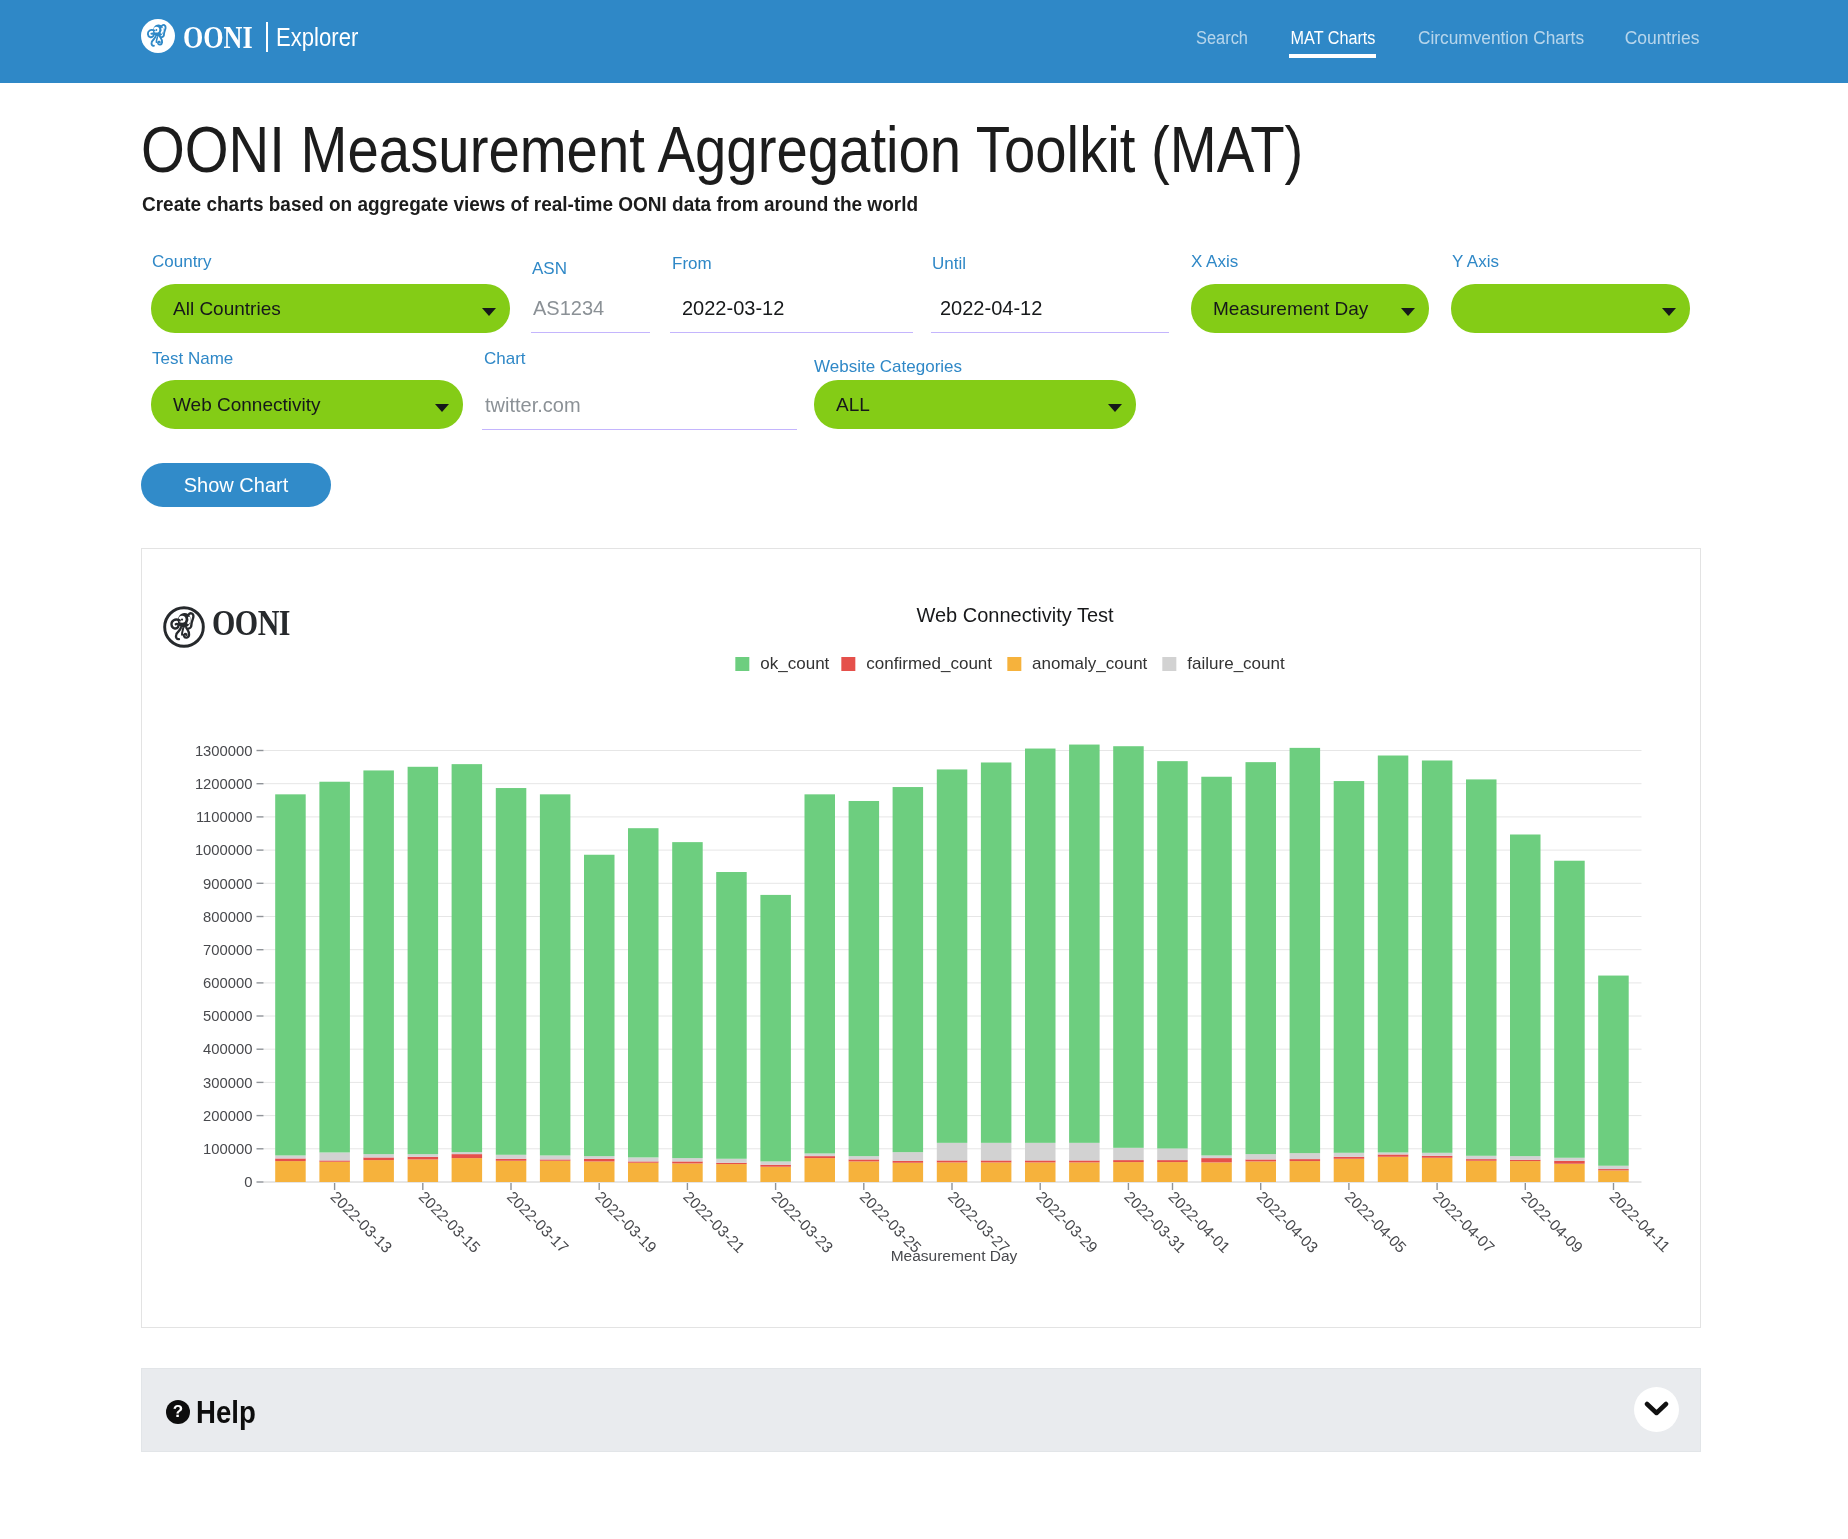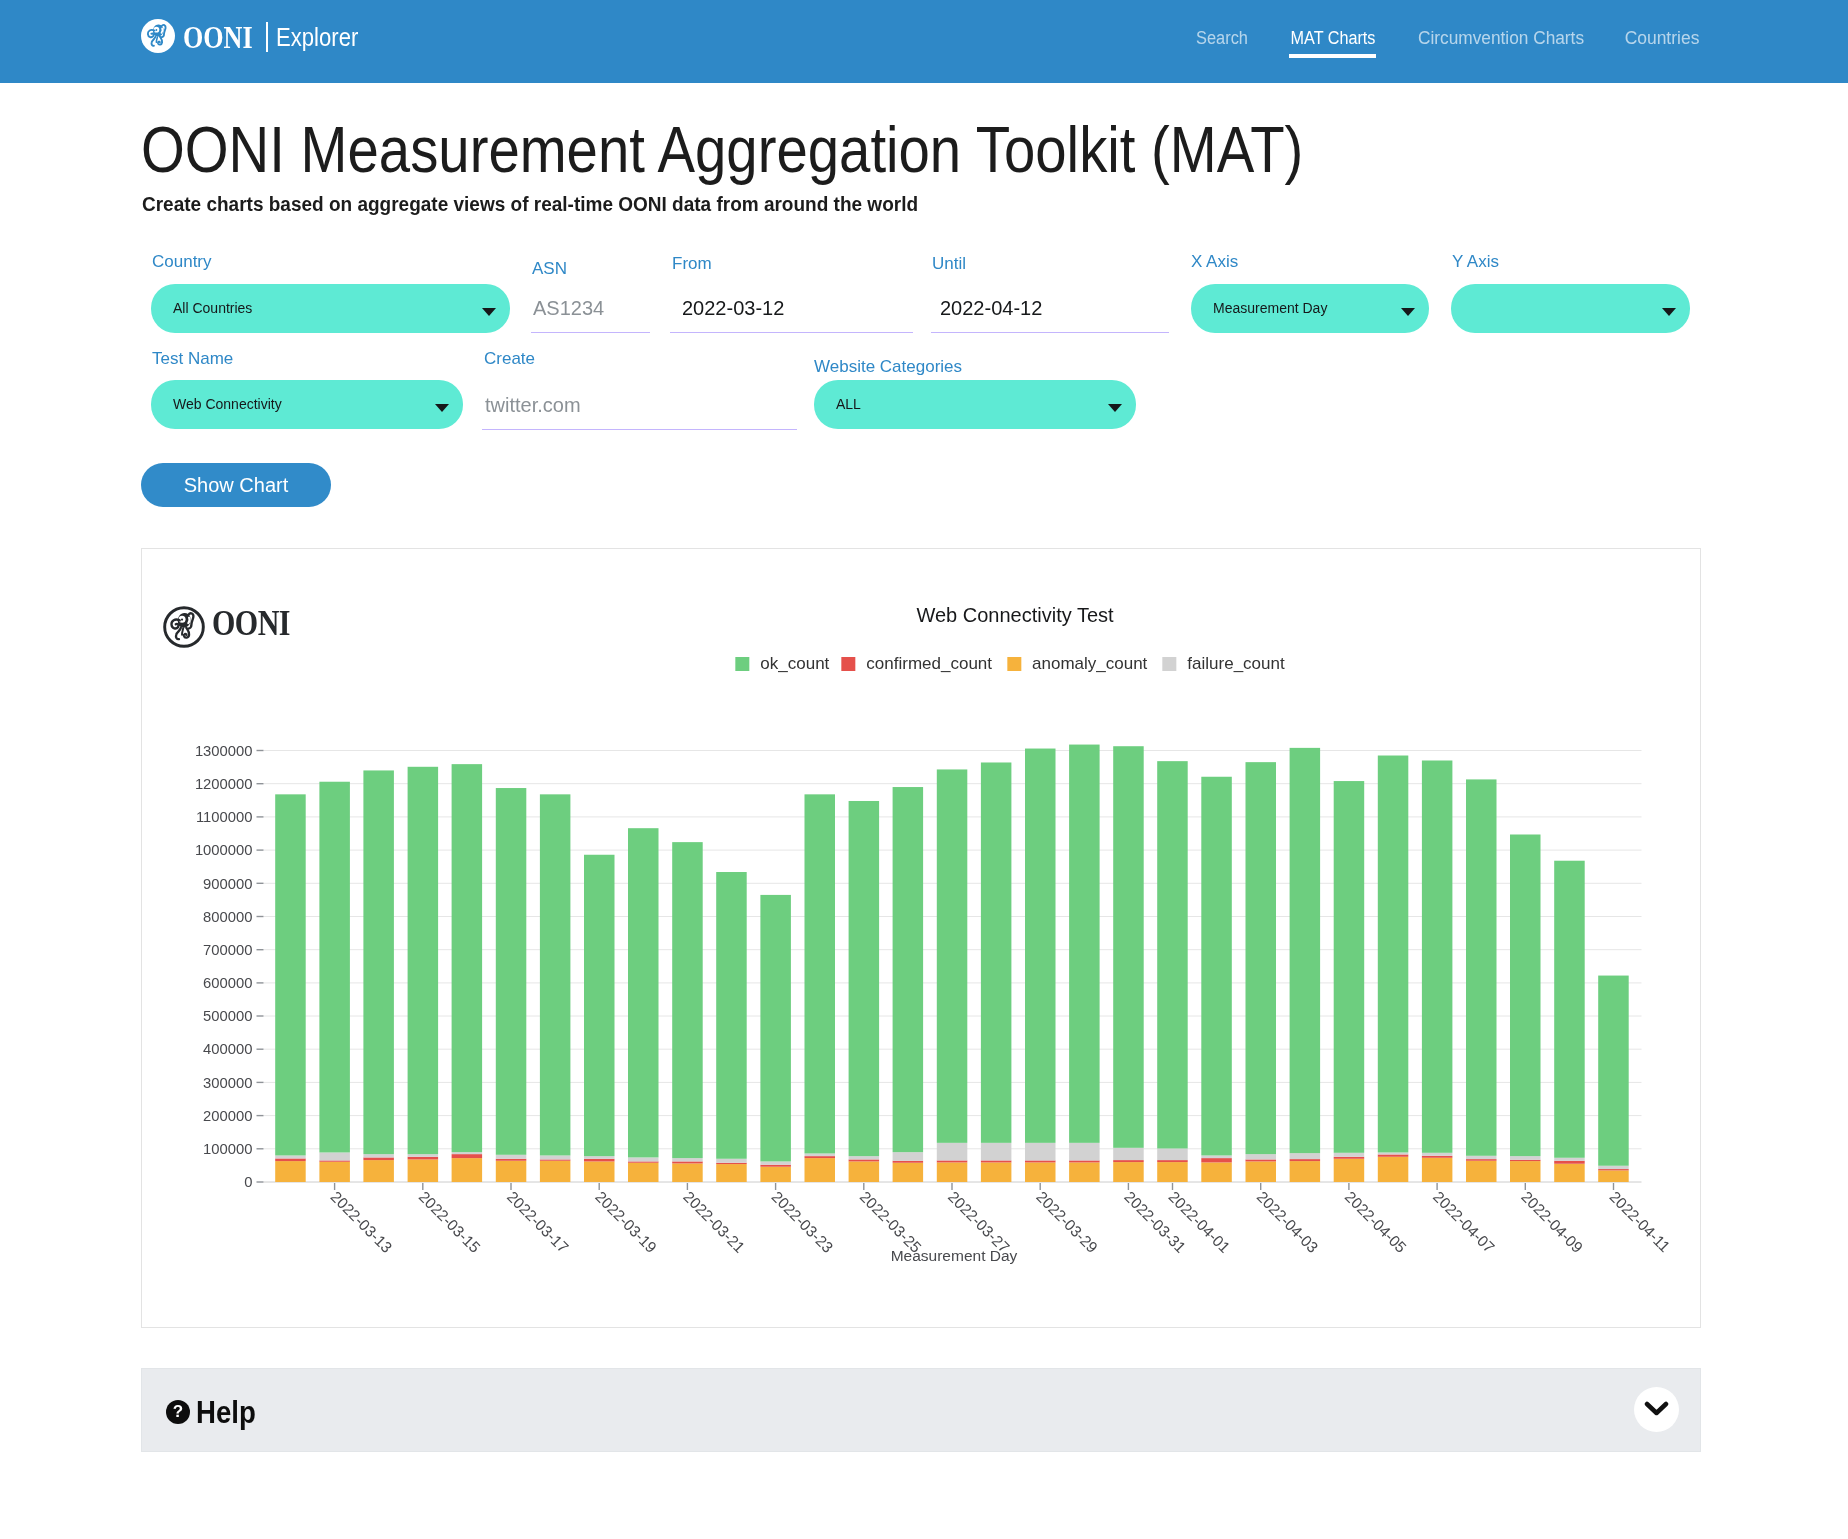--- a/index.html
+++ b/index.html
@@ -1,21 +1,21 @@
 <!DOCTYPE html>
 <html><head>
 <meta charset="utf-8">
 <style>
 * { margin:0; padding:0; box-sizing:border-box; }
 html,body { width:1848px; height:1539px; background:#fff; overflow:hidden;
   font-family:"Liberation Sans", sans-serif; position:relative; }
 .abs { position:absolute; }
 .label { color:#2f88c7; font-size:17px; font-weight:400; letter-spacing:0; }
-.sel { position:absolute; height:49px; background:#5eead4; border-radius:24px;
-  color:#16181a; font-size:14px; line-height:49px; padding-left:22px; }
+.sel { position:absolute; height:49px; background:#84cc16; border-radius:24px;
+  color:#16181a; font-size:19px; line-height:49px; padding-left:22px; }
 .sel .arr { position:absolute; right:14px; top:24px; width:0; height:0;
   border-left:7.5px solid transparent; border-right:7.5px solid transparent;
   border-top:8px solid #16181a; }
 .inp { position:absolute; height:49px; border-bottom:1px solid #c4b5fd;
   font-size:20px; line-height:49px; color:#16181a; }
 .inp.ph { color:#8b9196; }
 .navlink { position:absolute; top:28px; font-size:18px; color:rgba(255,255,255,0.65);
   white-space:nowrap; }
 </style>
 </head>
@@ -60,21 +60,21 @@
 <div class="sel" style="left:151px;top:284px;width:359px;">All Countries<span class="arr"></span></div>
 <div class="inp ph" style="left:531px;top:284px;width:119px;padding-left:2px;">AS1234</div>
 <div class="inp" style="left:670px;top:284px;width:243px;padding-left:12px;">2022-03-12</div>
 <div class="inp" style="left:931px;top:284px;width:238px;padding-left:9px;">2022-04-12</div>
 <div class="sel" style="left:1191px;top:284px;width:238px;">Measurement Day<span class="arr"></span></div>
 <div class="sel" style="left:1451px;top:284px;width:239px;">
     <span class="arr"></span>
   </div>
 
 <div class="abs label" style="left:152px;top:349px;">Test Name</div>
-<div class="abs label" style="left:484px;top:349px;">Create</div>
+<div class="abs label" style="left:484px;top:349px;">Chart</div>
 <div class="abs label" style="left:814px;top:349px;margin-top:8px;">Website Categories</div>
 
 <div class="sel" style="left:151px;top:380px;width:312px;">Web Connectivity<span class="arr"></span></div>
 <div class="inp ph" style="left:482px;top:381px;width:315px;padding-left:3px;">twitter.com</div>
 <div class="sel" style="left:814px;top:380px;width:322px;">ALL<span class="arr"></span></div>
 
 <div class="abs" style="left:141px;top:463px;width:190px;height:44px;background:#318bc9;border-radius:22px;color:#fff;font-size:20px;line-height:44px;text-align:center;">Show Chart</div>
 
 <div class="abs" style="left:141px;top:548px;width:1560px;height:780px;border:1px solid #e3e3e3;background:#fff;"></div>
 <svg width="42" height="42" viewBox="0 0 100 100" style="position:absolute;left:163px;top:606px;">

